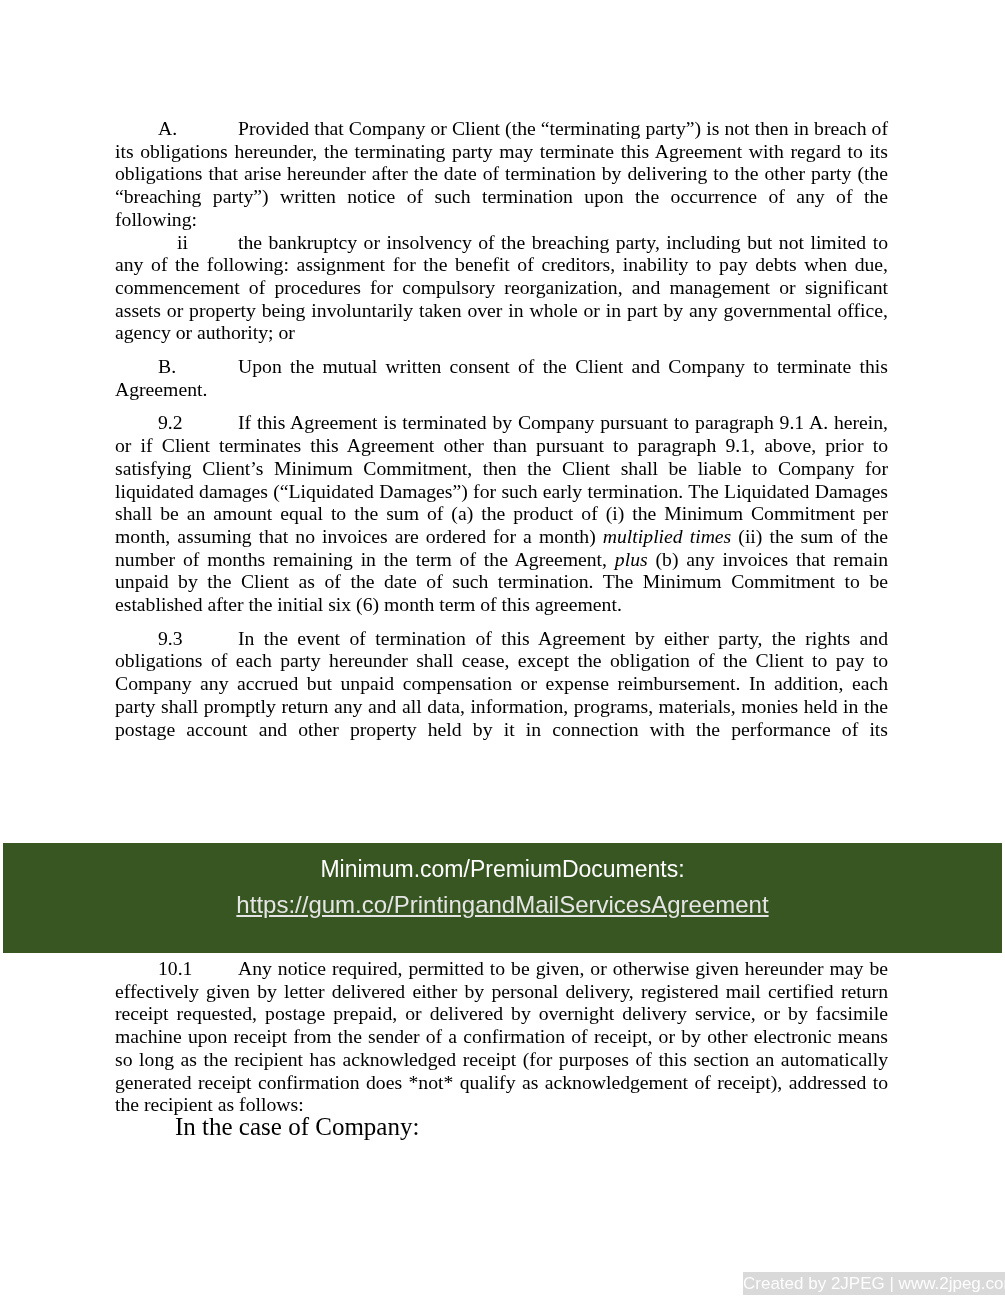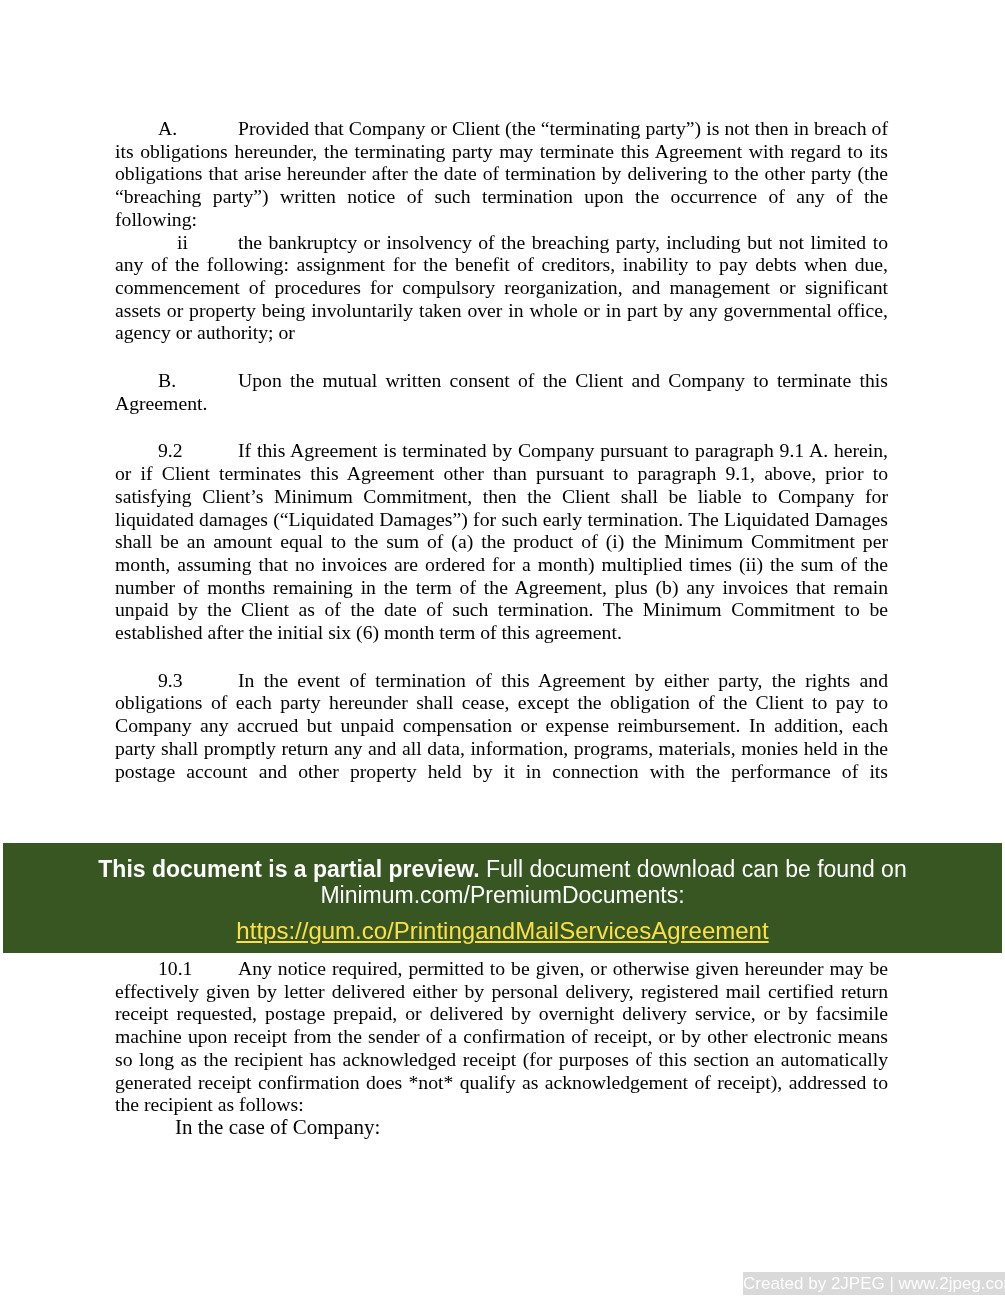--- a/index.html
+++ b/index.html
@@ -25,32 +25,32 @@
     top: 957px;
     width: 773px;
     z-index: 1;
   }
   p.para {
     margin: 0;
     font-size: 19.7px;
     line-height: 22.7px;
     text-align: justify;
   }
-  p.para.gap-before { margin-top: 25px; }
+  p.para.gap-before { margin-top: 11px; }
   p.para.justify-last { text-align-last: justify; }
   .tabbox {
     display: inline-block;
     width: 123px;
     padding-left: 43px;
     box-sizing: border-box;
   }
   .tabbox.deep { padding-left: 62px; }
   .plain-line {
     margin: 0;
-    font-size: 21px;
+    font-size: 25px;
     line-height: 22.7px;
     padding-left: 60px;
   }
   .banner {
     position: absolute;
     left: 3px;
     top: 843px;
     width: 999px;
     height: 110px;
     background: #375621;
@@ -63,61 +63,60 @@
   }
   .banner-line {
     font-size: 23px;
     line-height: 26px;
   }
   .banner-bold { font-weight: bold; }
   .banner-link-row { margin-top: 10px; }
   .banner-link {
     font-size: 24px;
     line-height: 26px;
-    color: #fde047;
+    color: #e5e5e5;
     text-decoration: underline;
     cursor: pointer;
   }
   .watermark {
     position: absolute;
     left: 743px;
     top: 1272px;
     width: 262px;
     height: 23px;
     background: #d9d9d9;
     z-index: 3;
     font-family: "Liberation Sans", "DejaVu Sans", sans-serif;
     font-size: 17px;
     line-height: 23px;
     color: #fdfdfd;
     text-align: center;
     white-space: nowrap;
   }
-  .italic { }
+  .italic { font-style: italic; }
 </style>
 </head>
 <body>
 
 <div class="screen">
 
   <div class="content-top">
     <p class="para"><span class="tabbox">A.</span><span>Provided that Company or Client (the “terminating party”) is not then in breach of its obligations hereunder, the terminating party may terminate this Agreement with regard to its obligations that arise hereunder after the date of termination by delivering to the other party (the “breaching party”) written notice of such termination upon the occurrence of any of the following:</span></p>
 
 
     <p class="para"><span class="tabbox deep">ii</span><span>the bankruptcy or insolvency of the breaching party, including but not limited to any of the following: assignment for the benefit of creditors, inability to pay debts when due, commencement of procedures for compulsory reorganization, and management or significant assets or property being involuntarily taken over in whole or in part by any governmental office, agency or authority; or</span></p>
 
     <p class="para gap-before"><span class="tabbox">B.</span><span>Upon the mutual written consent of the Client and Company to terminate this Agreement.</span></p>
 
     <p class="para gap-before"><span class="tabbox">9.2</span><span>If this Agreement is terminated by Company pursuant to paragraph 9.1 A. herein, or if Client terminates this Agreement other than pursuant to paragraph 9.1, above, prior to satisfying Client’s Minimum Commitment, then the Client shall be liable to Company for liquidated damages (“Liquidated Damages”) for such early termination. The Liquidated Damages shall be an amount equal to the sum of (a) the product of (i) the Minimum Commitment per month, assuming that no invoices are ordered for a month) </span><span class="italic">multiplied times</span><span> (ii) the sum of the number of months remaining in the term of the Agreement, </span><span class="italic">plus</span><span> (b) any invoices that remain unpaid by the Client as of the date of such termination. The Minimum Commitment to be established after the initial six (6) month term of this agreement.</span></p>
 
     <p class="para gap-before justify-last"><span class="tabbox">9.3</span><span>In the event of termination of this Agreement by either party, the rights and obligations of each party hereunder shall cease, except the obligation of the Client to pay to Company any accrued but unpaid compensation or expense reimbursement. In addition, each party shall promptly return any and all data, information, programs, materials, monies held in the postage account and other property held by it in connection with the performance of its</span></p>
   </div>
 
   <div class="banner">
-    <div class="banner-line"><span class="banner-bold">This document is a partial preview.</span><span> Full document download can be found on</span></div>
     <div class="banner-line">Minimum.com/PremiumDocuments:</div>
     <div class="banner-link-row"><a class="banner-link" href="#">https://gum.co/PrintingandMailServicesAgreement</a></div>
   </div>
 
   <div class="content-bottom">
     <p class="para"><span class="tabbox">10.1</span><span>Any notice required, permitted to be given, or otherwise given hereunder may be effectively given by letter delivered either by personal delivery, registered mail certified return receipt requested, postage prepaid, or delivered by overnight delivery service, or by facsimile machine upon receipt from the sender of a confirmation of receipt, or by other electronic means so long as the recipient has acknowledged receipt (for purposes of this section an automatically generated receipt confirmation does *not* qualify as acknowledgement of receipt), addressed to the recipient as follows:</span></p>
     <div class="plain-line">In the case of Company:</div>
   </div>
 
   <div class="watermark">Created by 2JPEG | www.2jpeg.com</div>

